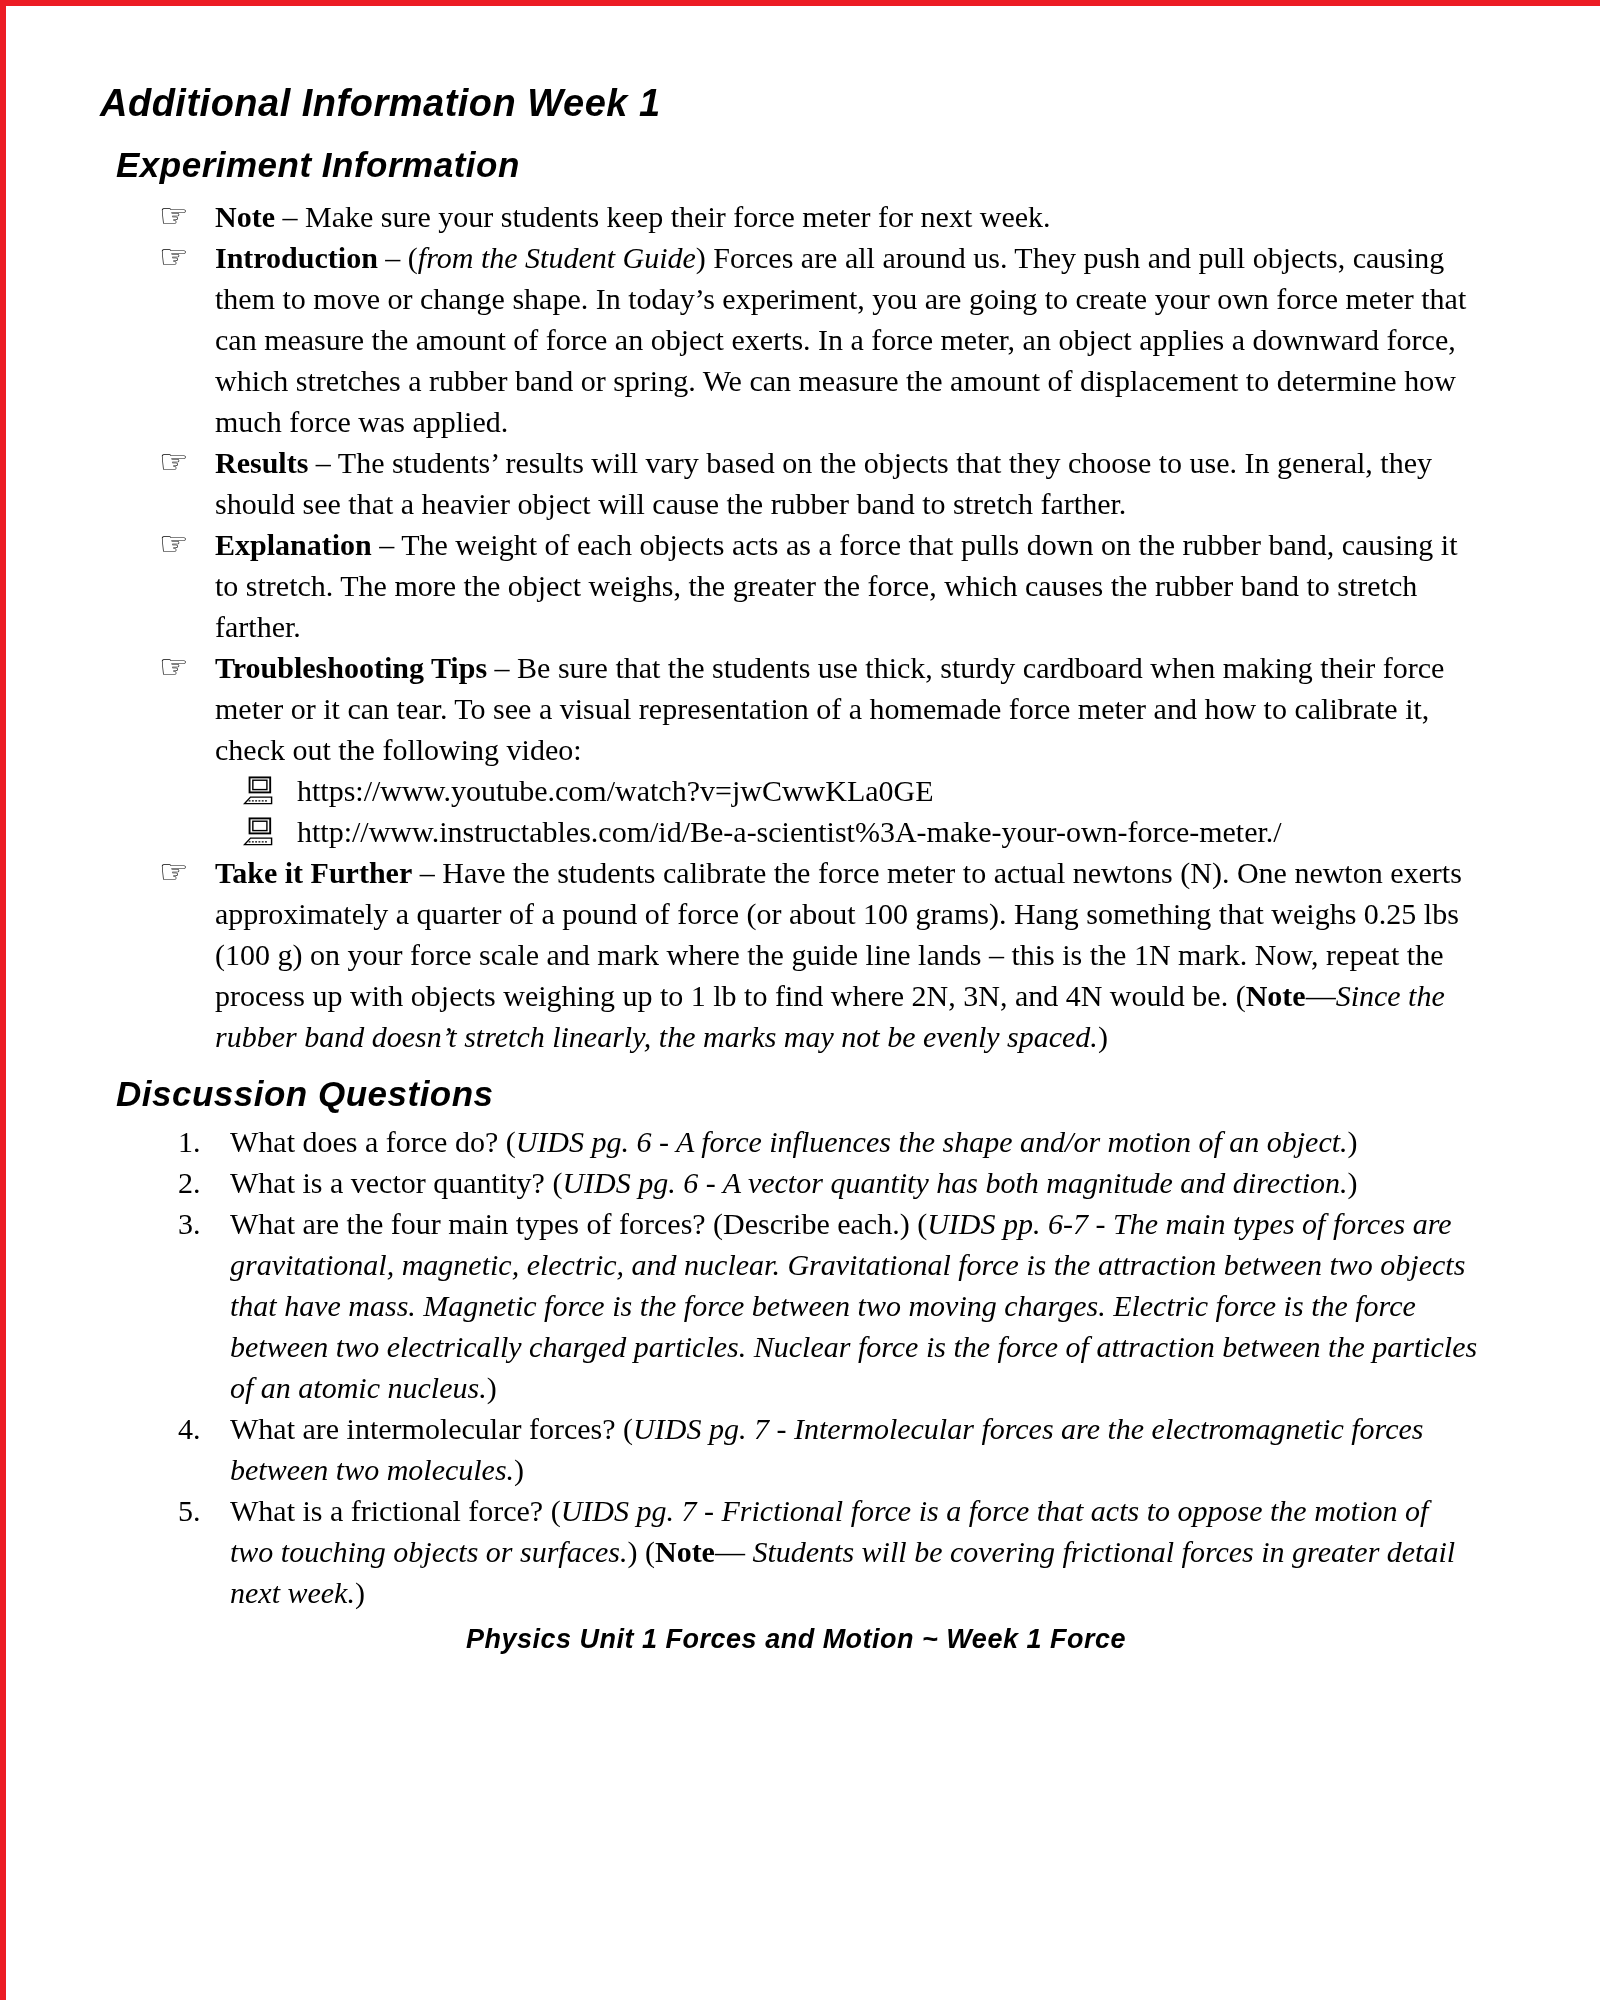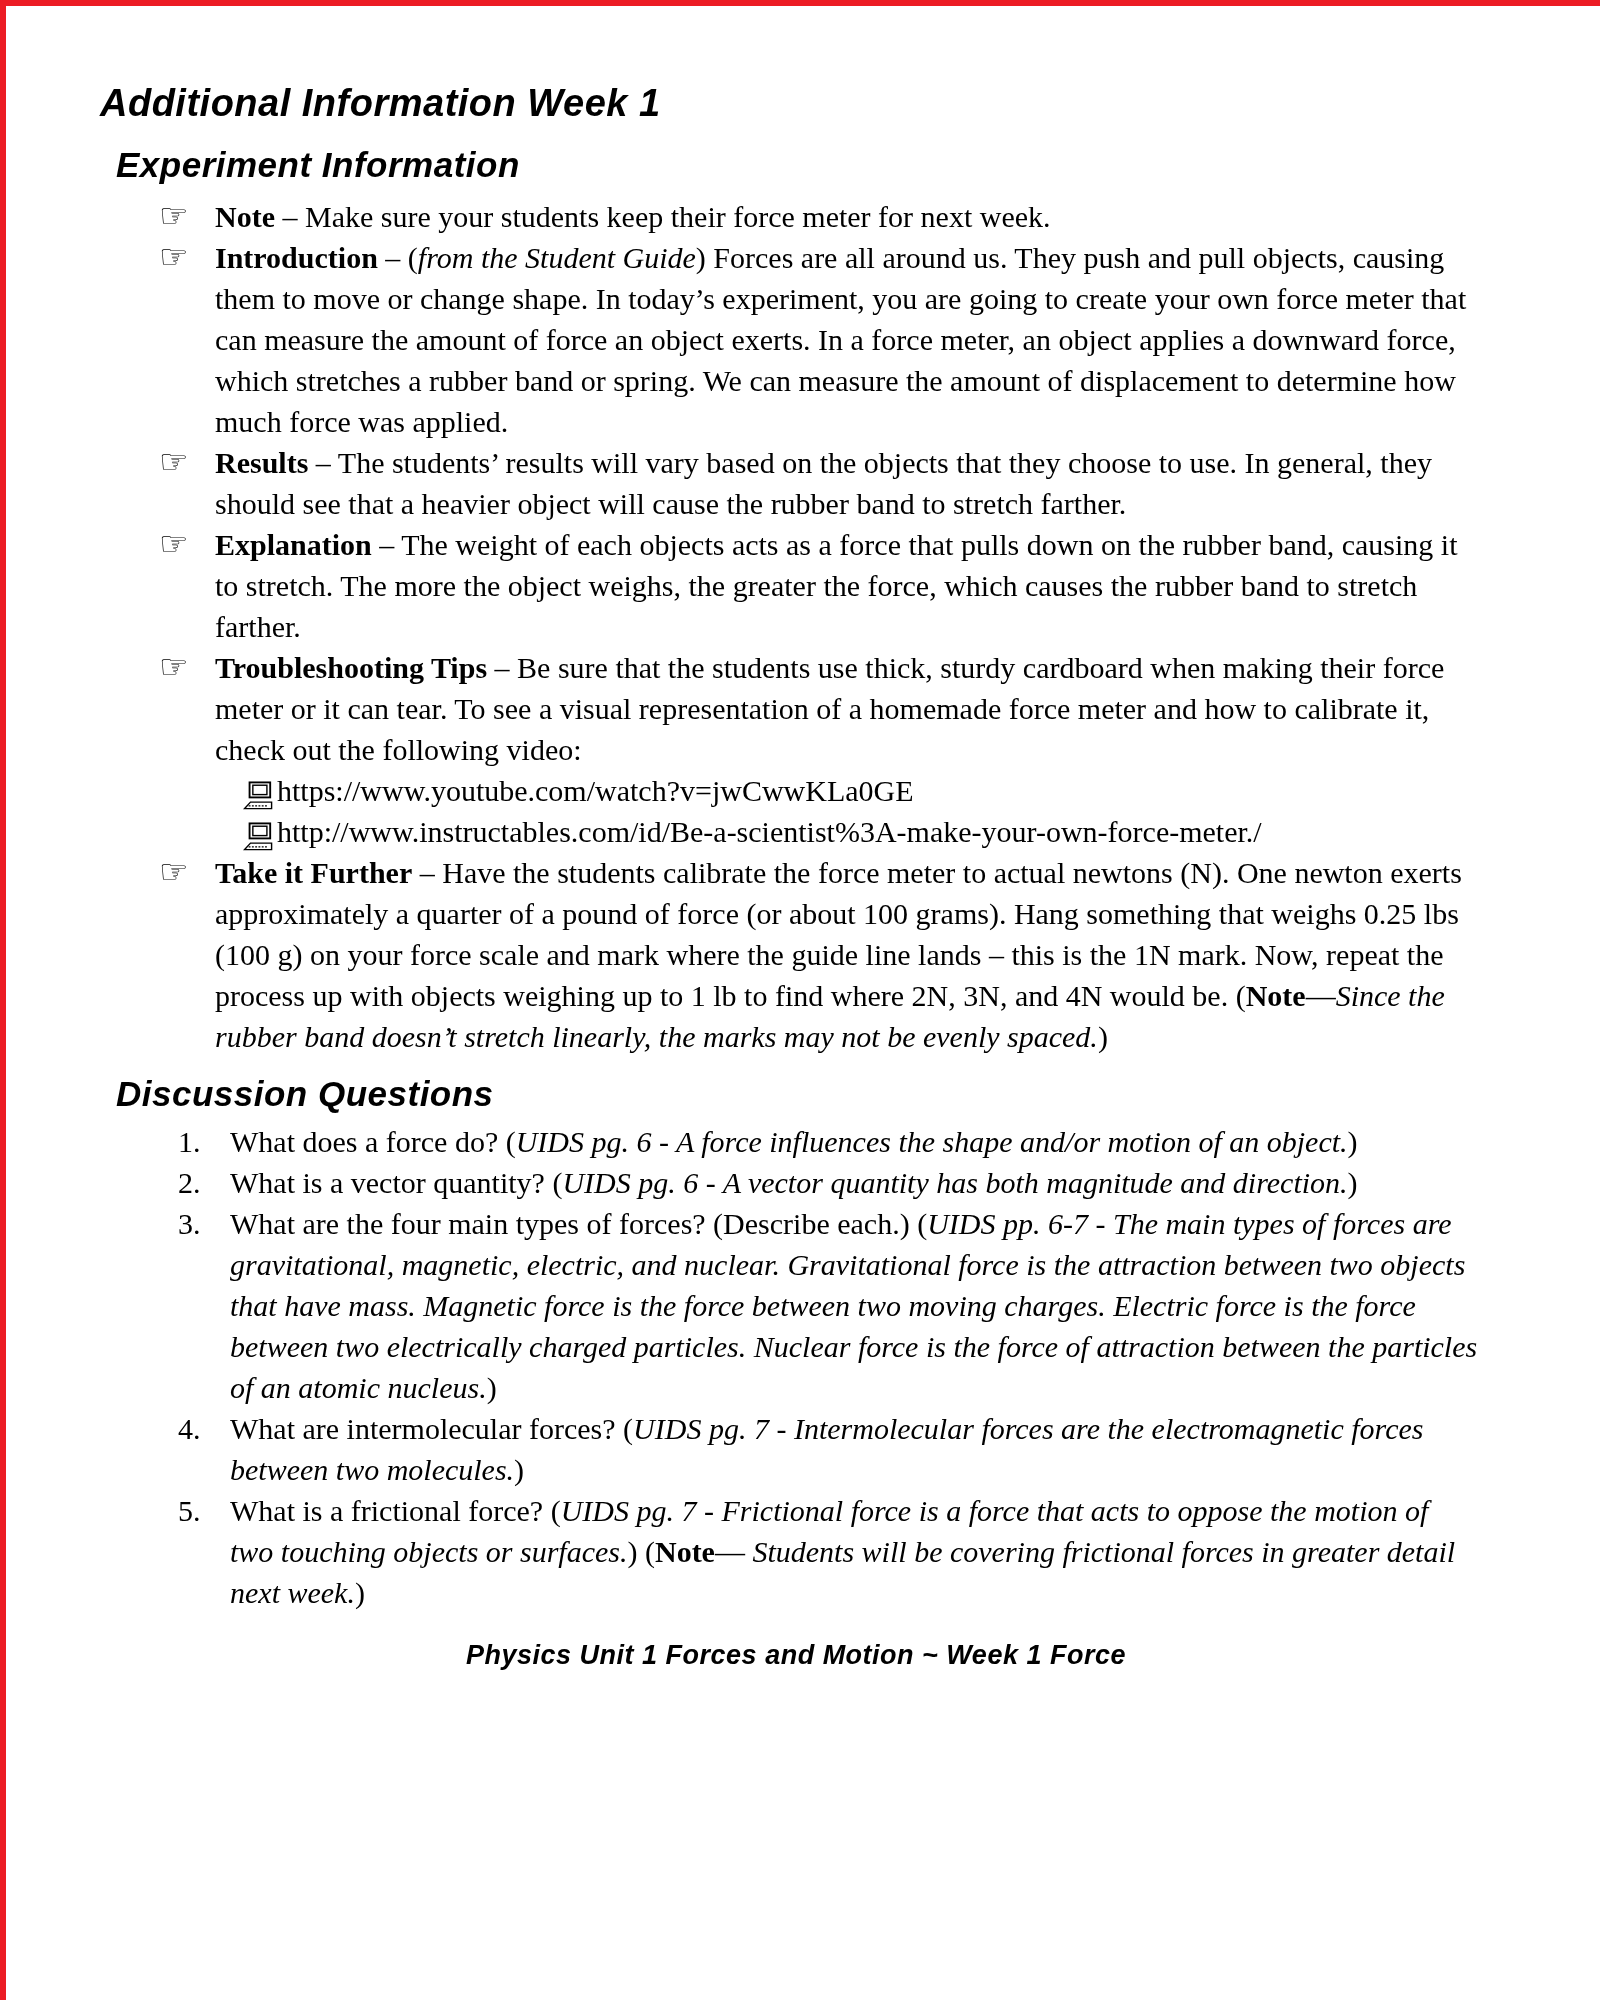--- a/index.html
+++ b/index.html
@@ -12,26 +12,26 @@
   .content{position:absolute;left:100px;top:78px;width:1392px;}
   .page-number{font-size:27px;line-height:32px;}
   .hand{font-family:cursive, sans-serif;font-weight:bold;font-style:italic;letter-spacing:.5px;}
   .title{text-align:left;font-size:38px;line-height:50px;margin-top:0;}
   .section-heading{font-size:35px;line-height:46px;margin-top:14px;margin-left:16px;}
   .body-text,.para,.linkline,.q-text{font-size:30px;line-height:41px;}
   ul.exp{list-style:none;margin:8px 0 0 115px;padding:0;width:1262px;}
   ul.exp > li{position:relative;}
   .bullet{position:absolute;left:-56px;top:0px;font-size:33px;line-height:41px;}
   .para{margin:0;}
-  .linkline{margin-left:28px;display:flex;align-items:flex-end;gap:4px;}
+  .linkline{margin-left:28px;display:flex;align-items:center;gap:24px;}
   .linkline svg{display:block;}
   ol.disc{list-style:none;margin:4px 0 0 130px;padding:0;width:1248px;}
   ol.disc > li{position:relative;}
   .qnum{position:absolute;left:-52px;top:0;font-size:30px;line-height:41px;}
-  .footer{text-align:center;font-size:27px;line-height:36px;margin-top:24px;font-weight:bold;}
+  .footer{text-align:center;font-size:27px;line-height:36px;margin-top:8px;font-weight:bold;}
   .b{font-weight:bold;}
   .i{font-style:italic;}
 </style>
 </head>
 <body style="background: rgb(255, 255, 255); color: rgb(0, 0, 0);">
 
 <div class="border-top" style="background: rgb(236, 28, 36);"></div>
 <div class="border-left" style="background: rgb(236, 28, 36);"></div>
 
 <div class="content">

